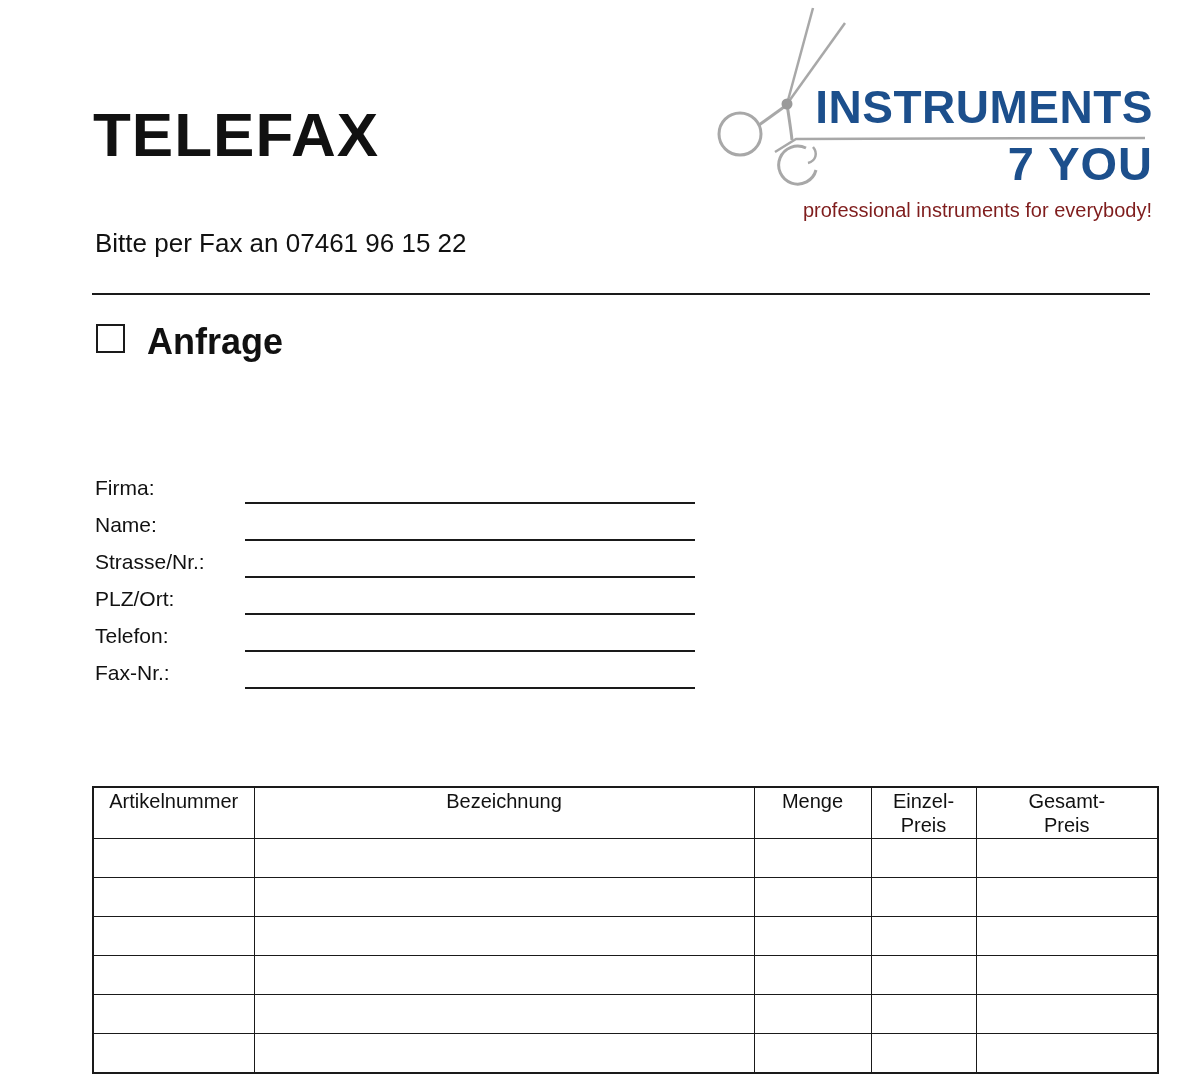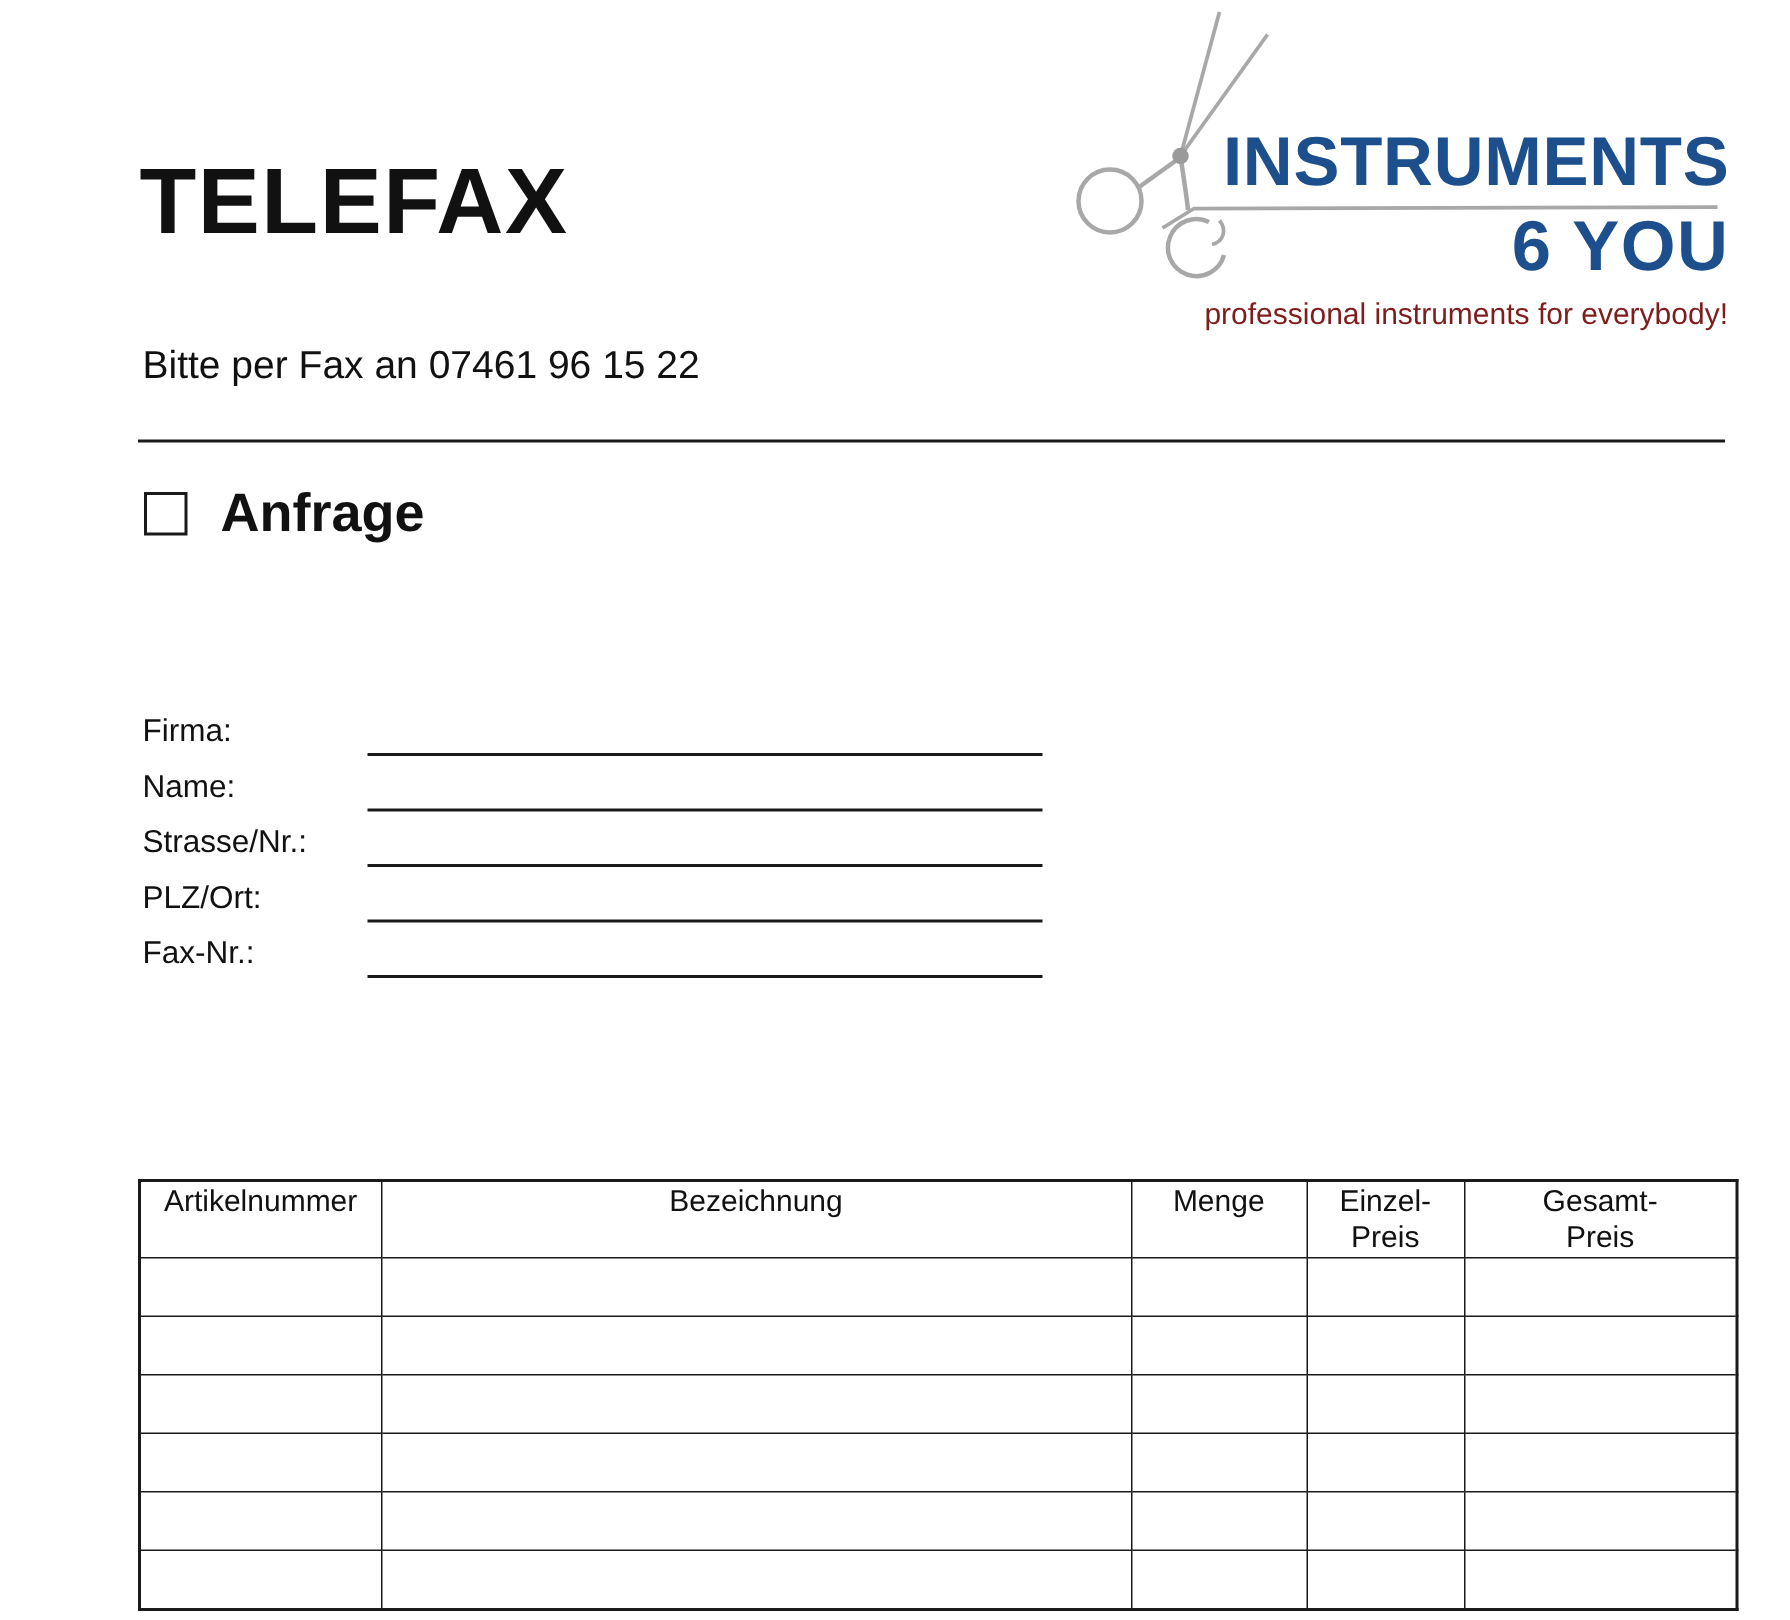--- a/index.html
+++ b/index.html
@@ -20,21 +20,21 @@
   .brand1{
     position:absolute;right:7px;top:84px;font-size:46px;font-weight:bold;
     color:#1c4f8c;line-height:1;letter-spacing:0.5px;
   }
   .brand2{
     position:absolute;right:7px;top:140px;font-size:47px;font-weight:bold;
     color:#1c4f8c;line-height:1;letter-spacing:1px;
   }
   .tagline{position:absolute;right:8px;top:199px;font-size:20px;color:#7f1d1d;line-height:1.1;}
   
-  .option-row{position:absolute;display:flex;align-items:center;}
+  .option-row{position:absolute;display:flex;}
   .option-row.first{left:96px;top:324px;}
   .option-row.second{left:96px;top:389px;}
   .cb{width:25px;height:25px;border:2px solid #1a1a1a;flex:none;background:#fff;}
   .option-row.first .option-label{margin-left:22px;}
   .option-row.second .option-label{margin-left:14px;}
   .option-label{font-size:36px;font-weight:bold;line-height:1;}
   
   .fields{position:absolute;left:95px;top:470px;width:610px;}
   .field-row{position:relative;height:37px;}
   .field-label{position:absolute;left:0;top:7px;font-size:21px;line-height:1;}
@@ -78,21 +78,21 @@
 
         <path d="M 106,148 A 19 19 0 1 0 116,170" stroke-width="3"></path>
         <path d="M 113,147 C 118,153 116,161 108,163" stroke-width="2.5"></path>
 
         <path d="M 75,152 L 96,139 L 445,138" stroke-width="2.5"></path>
       </g>
 
       <circle cx="87" cy="104" r="5.5" fill="#9a9a9a" stroke="none"></circle>
     </svg>
     <div class="brand1">INSTRUMENTS</div>
-    <div class="brand2">6 YOU</div>
+    <div class="brand2">7 YOU</div>
     <div class="tagline">professional instruments for everybody!</div>
   </div>
 
   <div class="option-row first">
     <span class="cb"></span>
     <span class="option-label">Anfrage</span>
   </div>
 
   <div class="fields">
     <div class="field-row">
@@ -102,20 +102,24 @@
     <div class="field-row">
       <span class="field-label">Name:</span>
       <div class="field-line"></div>
     </div>
     <div class="field-row">
       <span class="field-label">Strasse/Nr.:</span>
       <div class="field-line"></div>
     </div>
     <div class="field-row">
       <span class="field-label">PLZ/Ort:</span>
+      <div class="field-line"></div>
+    </div>
+    <div class="field-row">
+      <span class="field-label">Telefon:</span>
       <div class="field-line"></div>
     </div>
     <div class="field-row">
       <span class="field-label">Fax-Nr.:</span>
       <div class="field-line"></div>
     </div>
   </div>
 
   <table class="order-table">
     <colgroup>

